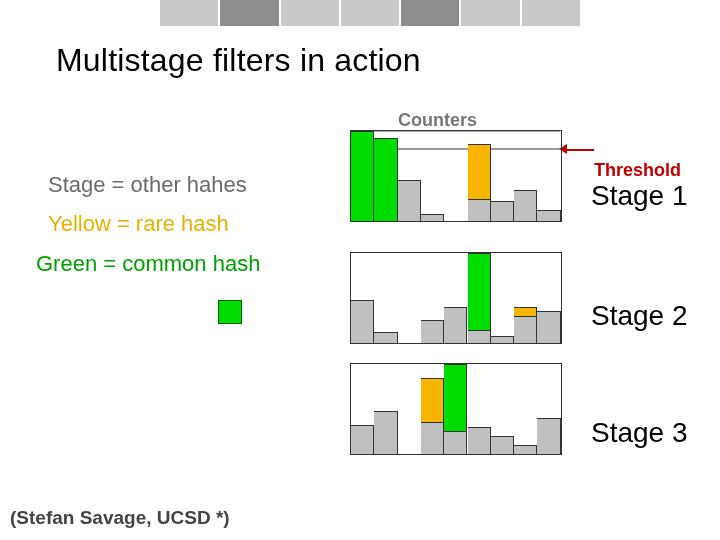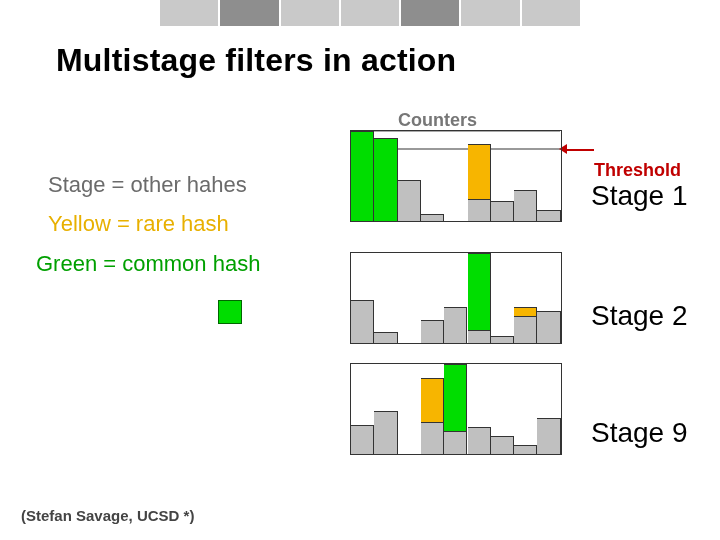--- a/index.html
+++ b/index.html
@@ -33,21 +33,21 @@
   .topbar .seg.dark {
     background: #8e8e8e;
   }
   .topbar .seg + .seg { margin-left: 2px; }
 
   .title {
     position: absolute;
     left: 56px;
     top: 42px;
     font-size: 32px;
-    font-weight: 700;
+    font-weight: 400;
     letter-spacing: 0.2px;
   }
 
   .counters-label {
     position: absolute;
     left: 398px;
     top: 110px;
     font-size: 18px;
     font-weight: 700;
     color: #777;
@@ -138,23 +138,23 @@
     font-size: 28px;
     margin-left: 17px;
   }
   .stage1 { top: 180px; }
   .stage2 { top: 300px; }
   .stage3 { top: 417px; }
 
   
   .credit {
     position: absolute;
-    left: 21px;
+    left: 10px;
     top: 507px;
-    font-size: 15px;
+    font-size: 19px;
     font-weight: 700;
     color: #444;
   }
 
   
   .stage {
     position: absolute;
     left: 350px;
     width: 210px;
     height: 90px;
@@ -199,21 +199,21 @@
   <div class="threshold-arrow-head"></div>
   <div class="threshold-label">Threshold</div>
 
   <div class="legend1">Stage = other hahes</div>
   <div class="legend2">Yellow = rare hash</div>
   <div class="legend3">Green = common hash</div>
   <div class="legend-swatch"></div>
 
   <div class="stage-label stage1">Stage 1</div>
   <div class="stage-label stage2">Stage 2</div>
-  <div class="stage-label stage3">Stage 9</div>
+  <div class="stage-label stage3">Stage 3</div>
 
   <div class="stage s1">
       <div class="bar" style="left: 0px; width: 23.3px; height: 90px; bottom: 0px; background: rgb(0, 221, 0);"></div>
       <div class="bar" style="left: 23.3px; width: 23.3px; height: 82.8px; bottom: 0px; background: rgb(0, 221, 0);"></div>
       <div class="bar" style="left: 46.6px; width: 23.3px; height: 41.4px; bottom: 0px; background: rgb(192, 192, 192);"></div>
       <div class="bar" style="left: 69.9px; width: 23.3px; height: 7.2px; bottom: 0px; background: rgb(192, 192, 192);"></div>
       <div class="bar" style="left: 116.5px; width: 23.3px; height: 21.6px; bottom: 0px; background: rgb(192, 192, 192);"></div>
       <div class="bar" style="left: 116.5px; width: 23.3px; height: 55.8px; bottom: 21.6px; background: rgb(247, 181, 0);"></div>
       <div class="bar" style="left: 139.8px; width: 23.3px; height: 19.8px; bottom: 0px; background: rgb(192, 192, 192);"></div>
       <div class="bar" style="left: 163.1px; width: 23.3px; height: 30.6px; bottom: 0px; background: rgb(192, 192, 192);"></div>

